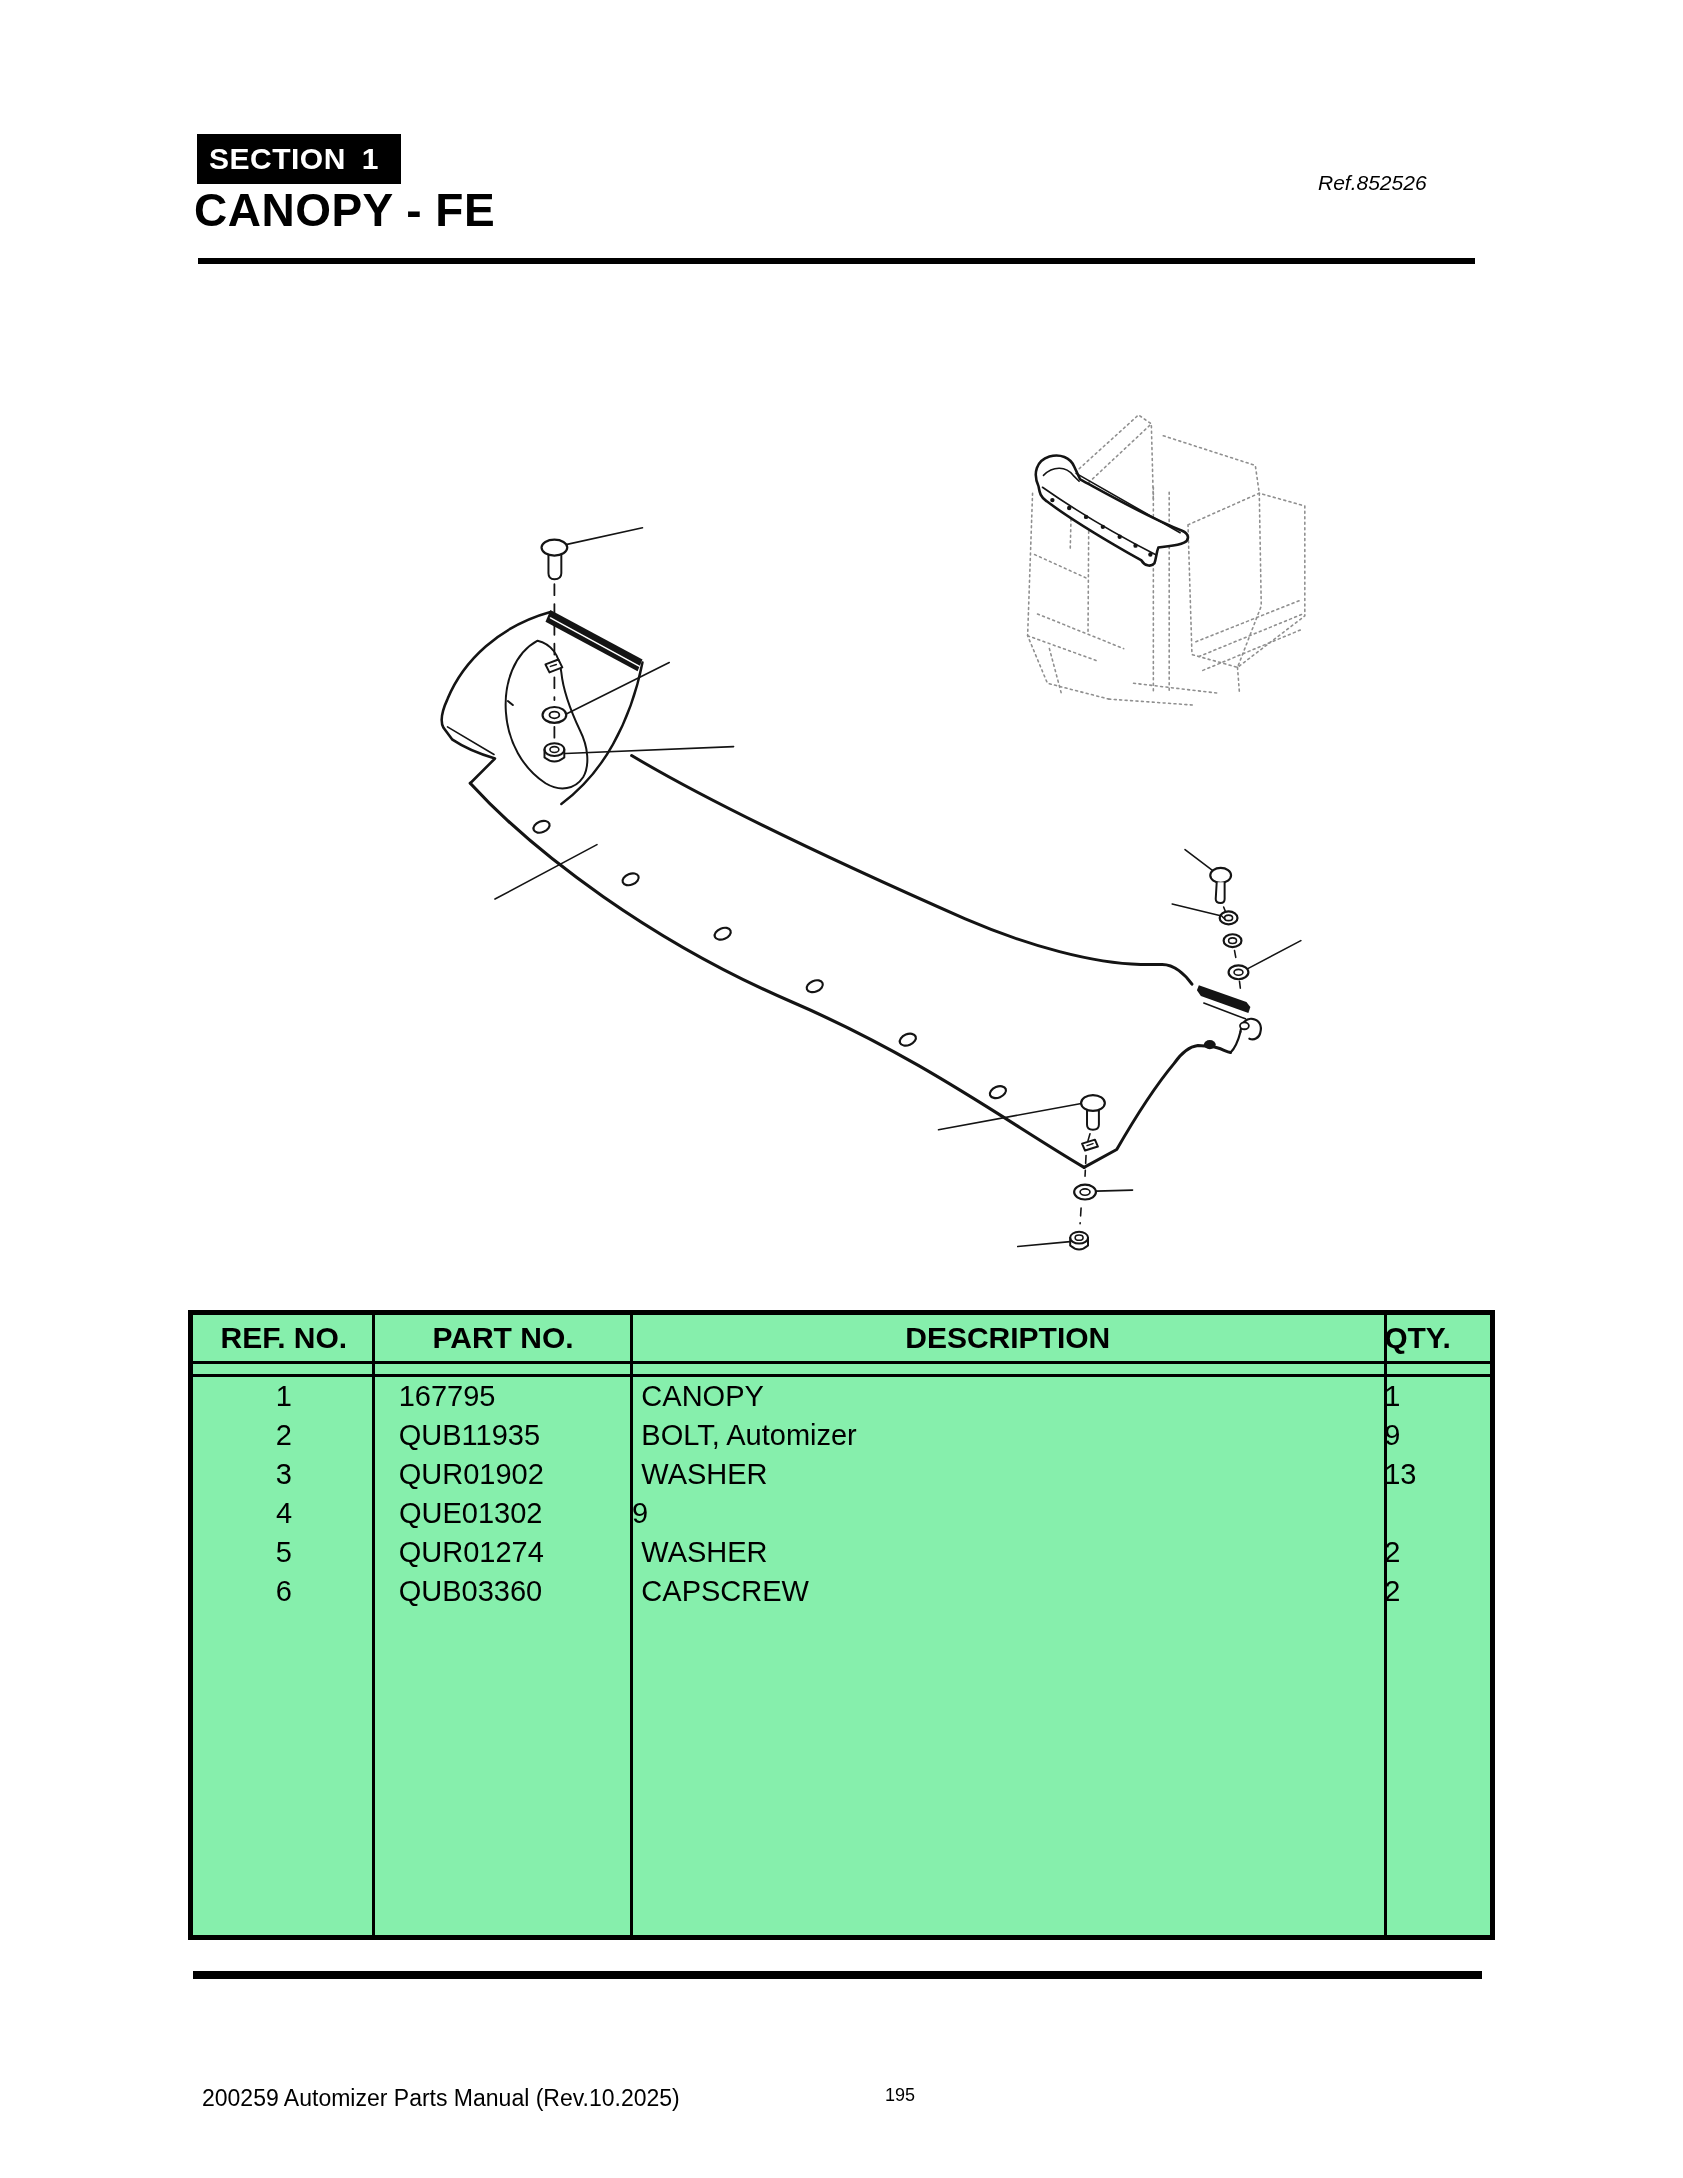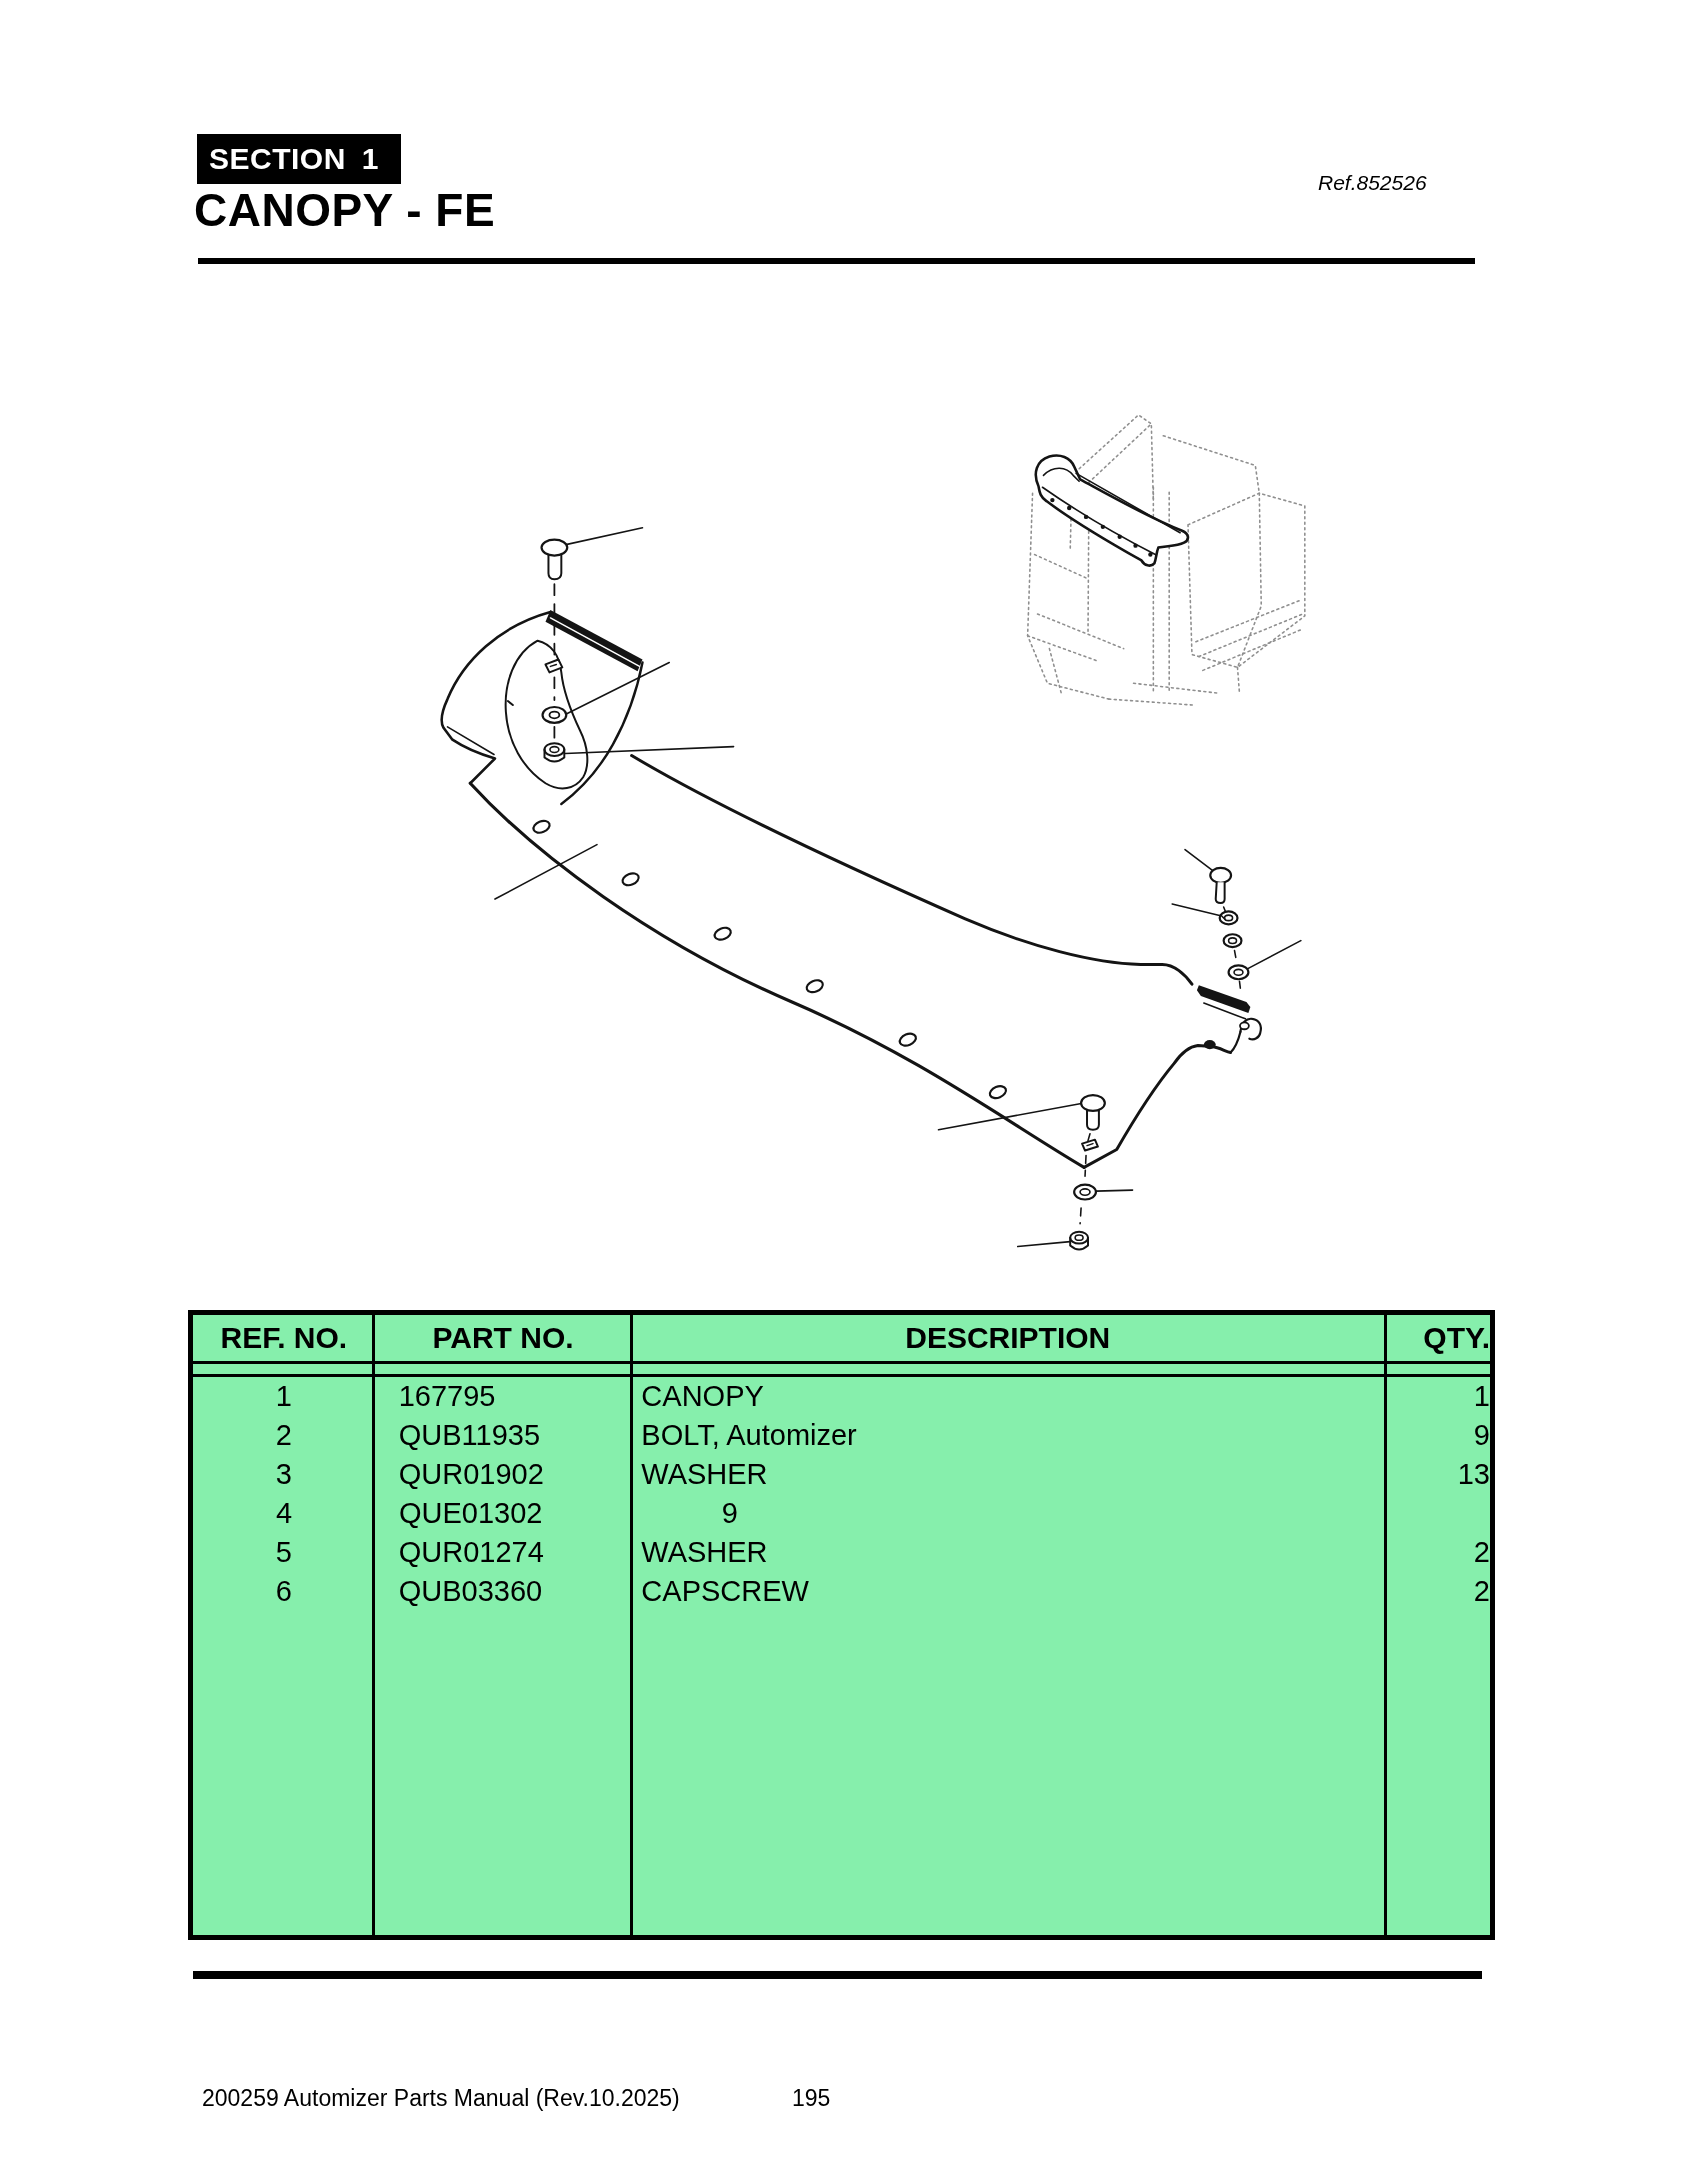--- a/index.html
+++ b/index.html
@@ -32,26 +32,26 @@
     border:5px solid #000;box-sizing:border-box;background:#86efac;
   }
   .t-div{position:absolute;top:0;bottom:0;width:3px;background:#000;}
   .t-div.d1{left:179px}.t-div.d2{left:437px}.t-div.d3{left:1191px}
   .t-header{display:flex;height:46px;align-items:center;font-weight:bold;font-size:30px;}
   .t-sep{height:10px;border-top:3px solid #000;border-bottom:3px solid #000;}
   .t-row{display:flex;height:39px;align-items:center;font-size:29px;}
   .c1{width:182px;text-align:center;}
   .c2{width:257px;padding-left:24px;box-sizing:border-box;}
   .c3{width:754px;padding-left:10px;box-sizing:border-box;}
-  .c4{width:106px;text-align:right;}
+  .c4{width:106px;text-align:left;}
   .t-header .c2,.t-header .c3{text-align:center;padding-left:0;}
   
   .bottom-rule{position:absolute;left:193px;top:1971px;width:1289px;height:8px;background:#000;}
   .footer-text{position:absolute;left:202px;top:2085px;font-size:23px;white-space:nowrap;}
-  .page-number{position:absolute;left:792px;top:2085px;width:123px;text-align:left;font-size:23px;}
+  .page-number{position:absolute;left:792px;top:2085px;width:123px;text-align:right;font-size:18px;}
 </style>
 </head>
 <body>
 
 <div class="page">
 
   <div class="section-badge">
     <span>SECTION</span>
     <span>1</span>
   </div>

